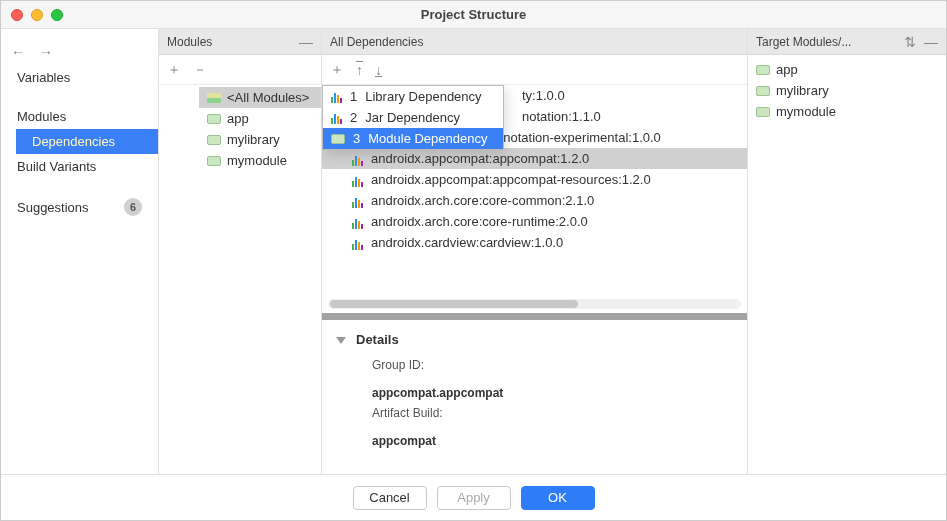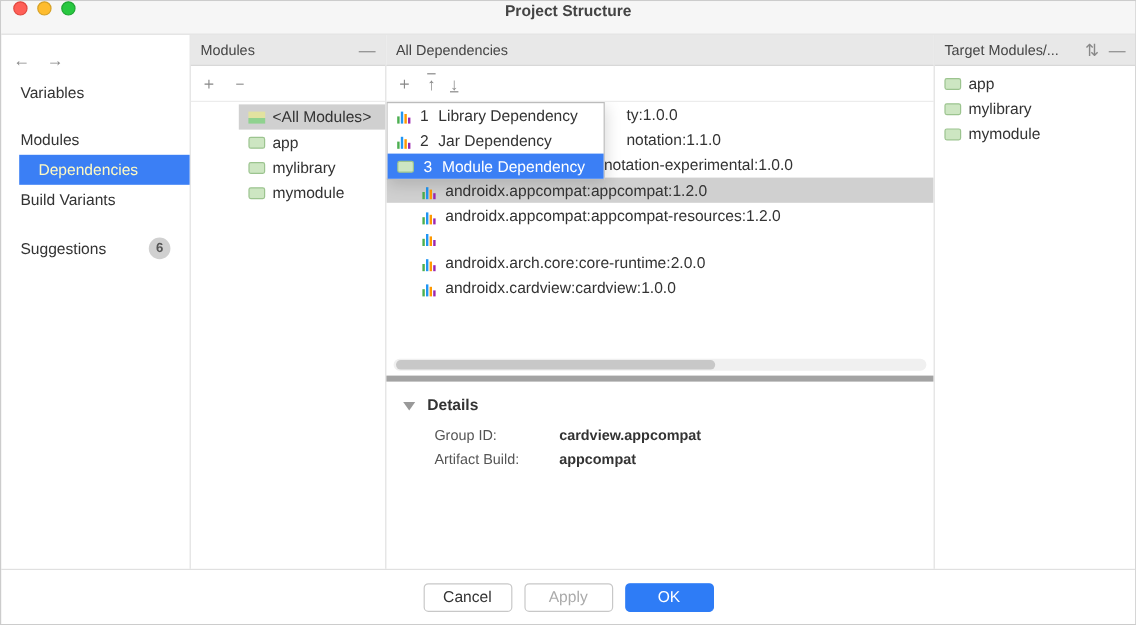--- a/index.html
+++ b/index.html
@@ -1,18 +1,18 @@
 <!DOCTYPE html>
 <html><head>
 <meta charset="utf-8">
 <style>
   * { box-sizing: border-box; }
   html, body { margin:0; padding:0; font-family: -apple-system, "Helvetica Neue", Arial, sans-serif; font-size:13px; color:#333; }
   .window { width:947px; height:521px; background:#fff; display:flex; flex-direction:column; border:1px solid #ccc; }
-  .titlebar { height:28px; display:flex; align-items:flex-start; position:relative; border-bottom:1px solid #e0e0e0; background:#f6f6f6; }
+  .titlebar { height:28px; display:flex; align-items:center; position:relative; border-bottom:1px solid #e0e0e0; background:#f6f6f6; }
   .traffic { display:flex; gap:8px; margin-left:10px; }
   .dot { width:12px; height:12px; border-radius:50%; }
   .dot.red { background:#ff5f57; border:1px solid #e1483f; }
   .dot.yel { background:#febc2e; border:1px solid #d6a126; }
   .dot.grn { background:#28c840; border:1px solid #1fa533; }
   .title { position:absolute; left:50%; transform:translateX(-50%); font-weight:600; color:#444; }
   .navarrows { height:30px; display:flex; align-items:center; padding-left:10px; gap:14px; }
 
   .body { flex:1; display:flex; min-height:0; }
   .sidebar { width:158px; border-right:1px solid #e0e0e0; padding-top:6px; }
@@ -40,27 +40,27 @@
   .bars span:nth-child(1){height:6px;background:#4caf50;}
   .bars span:nth-child(2){height:10px;background:#2196f3;}
   .bars span:nth-child(3){height:8px;background:#ff9800;}
   .bars span:nth-child(4){height:5px;background:#9c27b0;}
   .popup { position:absolute; top:0; left:0; background:#fff; border:1px solid #bcbcbc; box-shadow:2px 4px 12px rgba(0,0,0,.15); z-index:5; }
   .popup .pi { padding:3px 16px 3px 8px; display:flex; align-items:center; gap:8px; white-space:nowrap; }
   .popup .pi.sel { background:#3b7ff5; color:#fff; }
   .scroll { height:10px; background:#f0f0f0; margin:4px 6px; border-radius:5px; position:relative; }
   .scroll .thumb { position:absolute; left:2px; top:1px; height:8px; width:60%; background:#c8c8c8; border-radius:4px; }
 
-  .details { border-top:5px solid #a3a3a3; padding:12px 14px; flex:1; }
+  .details { border-top:7px solid #a3a3a3; padding:12px 14px; flex:1; }
   .tri { display:inline-block; width:0; height:0; border-left:5px solid transparent; border-right:5px solid transparent; border-top:7px solid #999; margin-right:10px; vertical-align:middle; }
-  .drow { display:flex; gap:14px; margin-left:26px; padding:3px 0; font-size:12px; }
+  .drow { display:flex; gap:14px; margin-left:36px; padding:3px 0; font-size:12px;flex-direction:column; }
   .drow .lab { width:90px; color:#555; }
   .drow .val { font-weight:600; }
 
-  .right { width:168px; border-left:1px solid #e0e0e0;text-align:right; }
+  .right { width:199px; border-left:1px solid #e0e0e0;text-align:right; }
   .right .list { padding-top:4px; }
   .right .m { padding:3px 8px; display:flex; align-items:center; gap:6px; }
 
   .footer { height:46px; border-top:1px solid #e0e0e0; display:flex; align-items:center; justify-content:center; gap:10px; padding:0 18px; }
   .btn { min-width:74px; height:24px; border:1px solid #c8c8c8; background:#fff; border-radius:4px; font-size:13px; display:inline-flex; align-items:center; justify-content:center; padding:0 14px; }
   .btn.disabled { color:#aaa; }
   .btn.primary { background:#2e7cf6; color:#fff; border-color:#2e7cf6; }
 
   .ico { display:inline-flex; align-items:center; justify-content:center; font-size:14px; color:#888; }
 </style>
@@ -182,20 +182,21 @@
             </span>
             <span>androidx.appcompat:appcompat-resources:1.2.0</span>
           </div>
         <div class="dep">
             <span class="bars">
               <span></span>
               <span></span>
               <span></span>
               <span></span>
             </span>
+            <span>androidx.arch.core:core-common:2.1.0</span>
           </div>
         <div class="dep">
             <span class="bars">
               <span></span>
               <span></span>
               <span></span>
               <span></span>
             </span>
             <span>androidx.arch.core:core-runtime:2.0.0</span>
           </div>
@@ -239,21 +240,21 @@
       </div>
       <div class="scroll">
           <div class="thumb"></div>
         </div>
 
       <div class="details">
         <div><span class="tri"></span><b>Details</b></div>
         <div style="height:8px"></div>
         <div class="drow">
           <span class="lab">Group ID:</span>
-          <span class="val">cardview.appcompat</span>
+          <span class="val">appcompat.appcompat</span>
         </div>
         <div class="drow">
           <span class="lab">Artifact Build:</span>
           <span class="val">appcompat</span>
         </div>
       </div>
     </div>
 
     <div class="right panel">
       <div class="panel-head">

